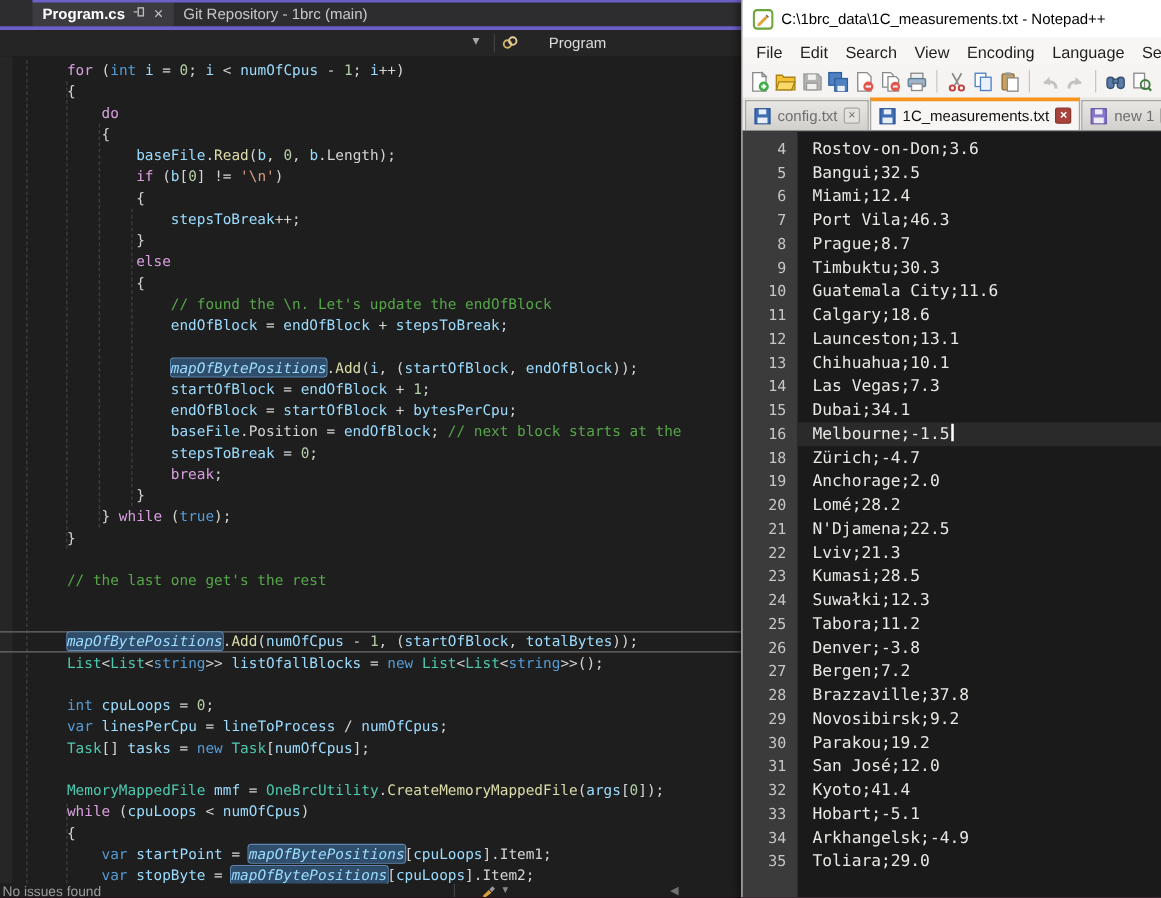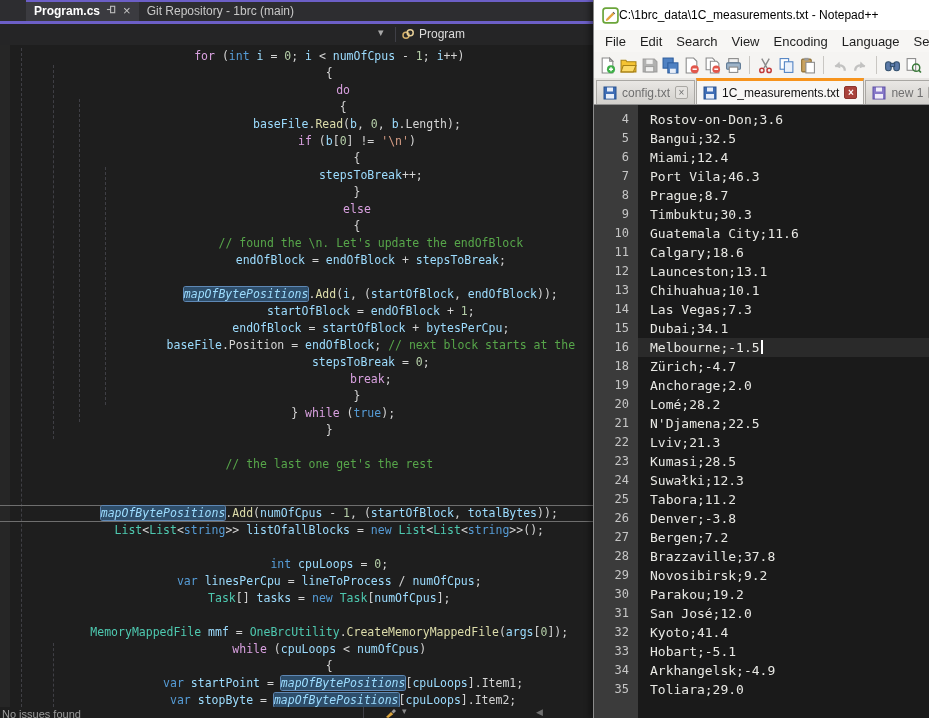--- a/index.html
+++ b/index.html
@@ -12,42 +12,42 @@
   .vs-tabbar{position:absolute;left:0;top:0;width:100%;height:21px;background:#2d2d30;display:flex;align-items:stretch;}
   .vs-tabbar::before{content:"";position:absolute;left:26px;right:0;top:0;height:2px;background:var(--purple,#6c5fc7);}
   .vs-tab{display:flex;align-items:center;gap:6px;padding:0 8px;color:#c8c8c8;font-size:12px;}
   .vs-tab.active{margin-left:26px;background:#3b3b40;color:#ffffff;font-weight:bold;}
   .vs-tab .x{font-weight:normal;color:#c5c5c5;font-size:13px;line-height:1;}
   .vs-accent{position:absolute;left:0;top:21px;width:100%;height:3px;background:var(--purple,#6c5fc7);}
   .vs-navbar{position:absolute;left:0;top:24px;width:100%;height:21px;background:#252526;display:flex;align-items:center;color:#dcdcdc;font-size:12px;}
   .vs-navbar .chev{position:absolute;left:378px;top:2px;color:#a8a8a8;font-size:11px;}
   .vs-navbar .navsep{position:absolute;left:395px;top:3px;width:1px;height:15px;background:#3f3f46;}
   .vs-navbar .clsicon{position:absolute;left:401px;top:3px;width:14px;height:14px;}
-  .vs-navbar .navlabel{position:absolute;left:419px;top:3px;}
+  .vs-navbar .navlabel{position:absolute;left:439px;top:3px;}
   .vs-editor{position:absolute;left:0;top:45px;width:100%;height:662px;background:#1e1e1e;overflow:hidden;}
   .vs-gutter{position:absolute;left:0;top:0;bottom:0;width:10px;background:#262626;}
   .guide{position:absolute;width:0;border-left:1px dashed #3f3f45;}
   #vs-code{position:relative;padding-top:3px;font-family:"DejaVu Sans Mono",monospace;font-size:11.5px;line-height:17px;}
-  .cl{height:17px;white-space:pre;padding-left:24px;color:#d4d4d4;text-align:center;}
+  .cl{height:17px;white-space:pre;padding-left:12px;color:#d4d4d4;}
   .cl.cur{box-shadow:inset 0 1px 0 #6e6e6e, inset 0 -1px 0 #6e6e6e;margin-top:32px;}
   .tk-p{color:#d4d4d4;} .tk-k{color:#569cd6;} .tk-cf{color:#d8a0df;} .tk-id{color:#9cdcfe;}
   .tk-m{color:#dcdcaa;} .tk-ty{color:#4ec9b0;} .tk-n{color:#b5cea8;} .tk-s{color:#d69d85;} .tk-c{color:#57a64a;margin-top:23px;}
   .tk-hi{color:#9cdcfe;background:#2e4e6b;box-shadow:0 0 0 1px #5e88b5;border-radius:2px;font-style:italic;}
   .vs-statusrow{position:absolute;left:0;bottom:0;width:100%;height:11px;background:#1e1e1e;overflow:hidden;
                 color:#9d9d9d;font-size:11px;}
   .vs-statusrow .msg{position:absolute;left:2px;top:1px;}
   .vs-statusrow .ssep{position:absolute;left:363px;top:0;width:1px;height:11px;background:#3f3f46;}
   .vs-statusrow .broom{position:absolute;left:385px;top:0;width:15px;height:11px;}
   .vs-statusrow .bchev{position:absolute;left:402px;top:-1px;font-size:9px;color:#8a8a8a;}
   .vs-statusrow .larr{position:absolute;left:536px;top:0px;font-size:9px;color:#6f6f6f;}
 
   
   .npp{position:absolute;left:593px;top:0;width:336px;height:718px;background:#f2f1ef;overflow:hidden;
        border-left:1px solid #8a8a8a;box-shadow:-3px 0 6px rgba(0,0,0,.45);}
-  .npp-title{height:30px;background:#ffffff;display:flex;align-items:center;gap:0;padding:0 8px;
+  .npp-title{height:30px;background:#ffffff;display:flex;align-items:center;gap:6px;padding:0 8px;
              font-size:12px;color:#000;white-space:nowrap;}
   .npp-title .appico{width:17px;height:17px;flex:0 0 auto;}
   .npp-menu{height:22px;background:#f7f6f4;display:flex;align-items:center;padding-left:4px;font-size:13px;color:#1e1e1e;}
   .mi{padding:0 7px;}
   .npp-toolbar{height:26px;background:#f5f4f2;display:flex;align-items:center;padding-left:5px;gap:4px;}
   .tbtn{width:17px;height:17px;flex:0 0 auto;}
   .tbtn.dis{filter:grayscale(1);opacity:.55;}
   .tsep{width:1px;height:18px;background:#c9c7c3;margin:0 3px;flex:0 0 auto;}
   .npp-tabs{height:26px;background:#e8e6e3;display:flex;align-items:flex-end;padding-left:2px;}
   .ntab{height:24px;display:flex;align-items:center;gap:5px;padding:0 6px;font-size:12px;color:#6f6f6f;

